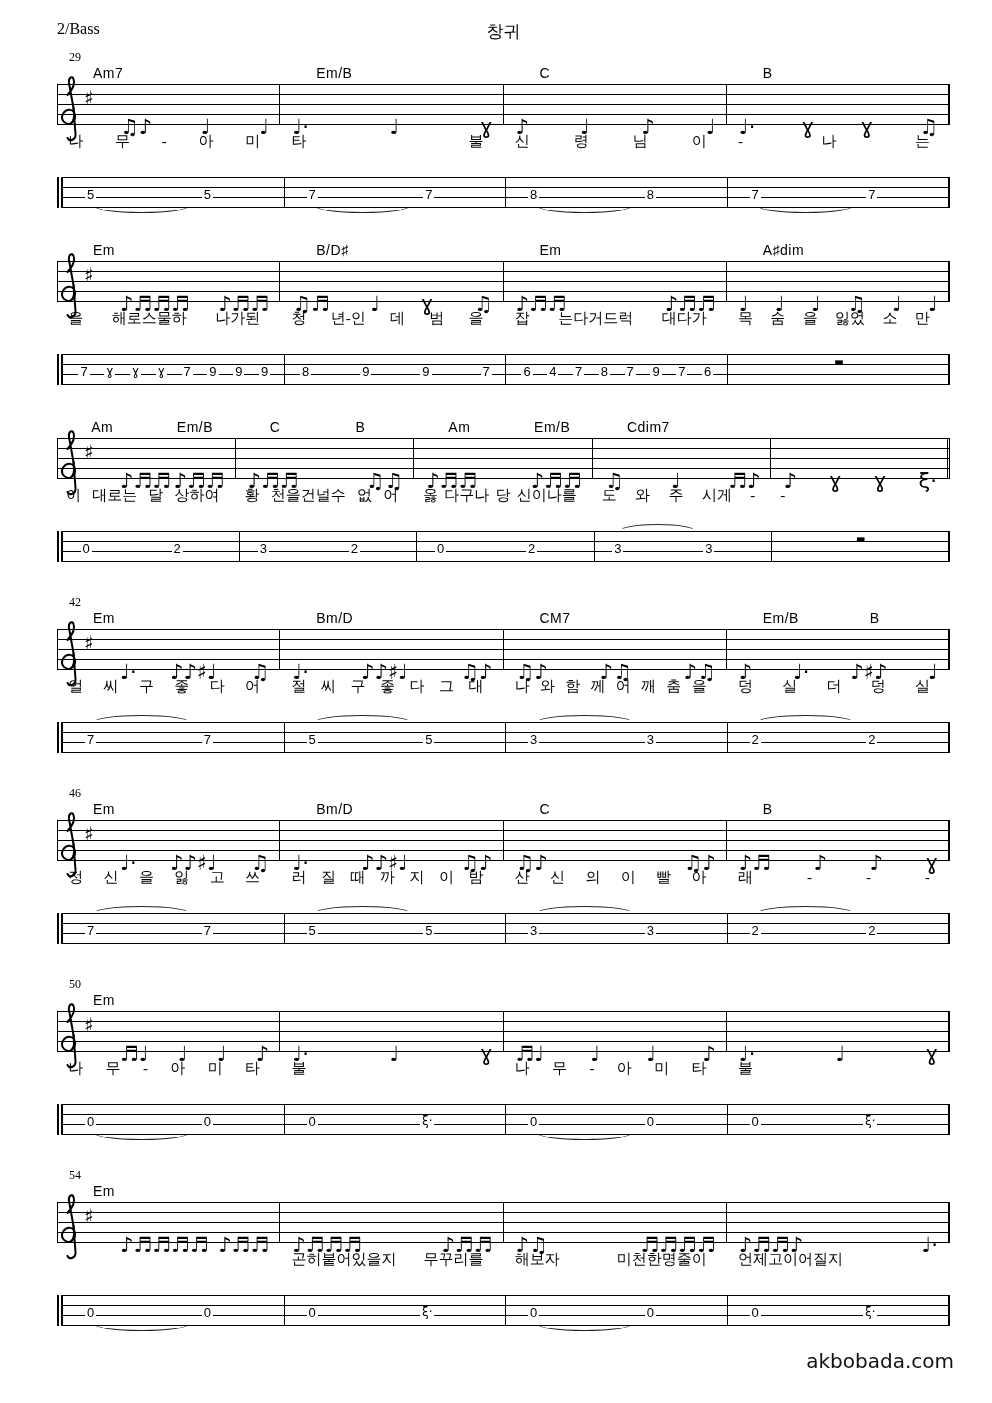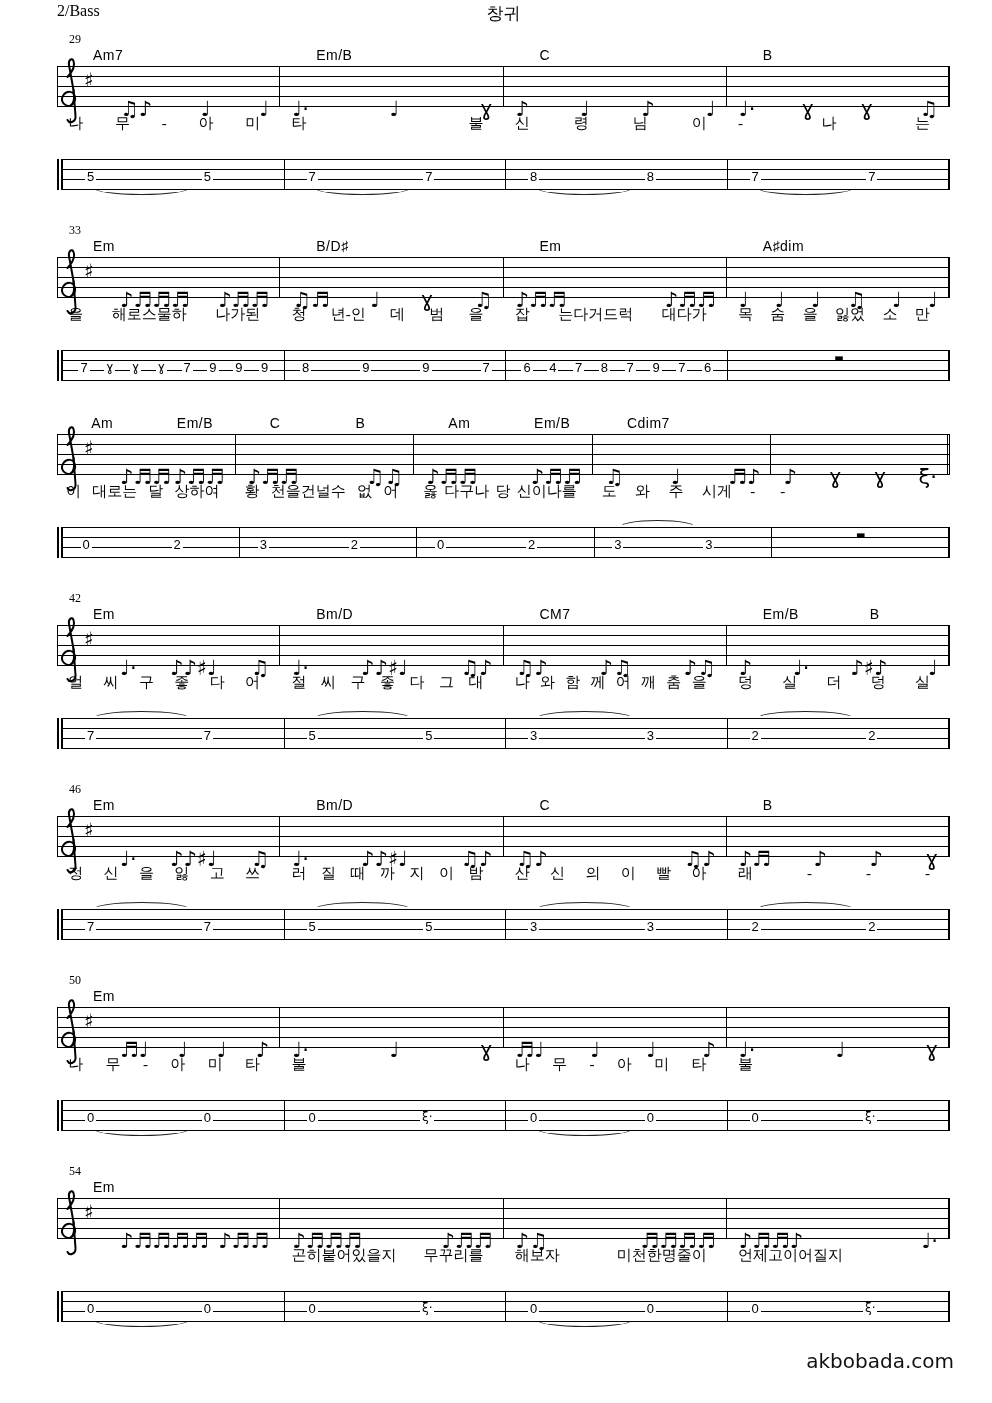--- a/index.html
+++ b/index.html
@@ -1,21 +1,21 @@
 <!DOCTYPE html>
 <html><head>
 <meta charset="utf-8">
 <style>
   html,body{margin:0;padding:0;}
   body{
     width:992px;height:1403px;position:relative;overflow:hidden;
     background:#ffffff;color:#000;
     font-family:"Liberation Serif", serif;
   }
-  .sheet{padding:2px 42px 0 57px;position:relative;}
+  .sheet{padding:20px 42px 0 57px;position:relative;}
   .pagehead{position:relative;height:30px;}
   .plabel{font-size:16px;}
   .ptitle{position:absolute;left:50%;transform:translateX(-50%);top:0;font-size:17px;}
 
   .system{margin-bottom:33px;position:relative;}
   .mnum{font-size:12px;height:14px;margin-left:12px;}
 
   .treble{display:flex;position:relative;}
   .measure{flex:1;position:relative;min-width:0;}
   .chords{position:relative;height:20px;}
@@ -194,21 +194,20 @@
           <div class="tmeasure m-last">
             <div class="titems pair">
               <span class="tn">7</span>
               <span class="tn">7</span>
             </div>
             <div class="slur sl-b"></div>
           </div>
         </div>
       </section>
       <section class="system">
-        <div class="mnum">33</div>
         <div class="treble">
           <div class="clefg"><svg width="26" height="74" viewBox="0 0 26 74">
               <g fill="none" stroke="#000" stroke-width="2" stroke-linecap="round">
                 <path d="M13 50 C6 50 3 44 6.5 39 C10 34 17 35 18 41 C19 47 13 50 13 50 C17 48 18 43 16.5 34 L12 9 C11.2 4 15 1 16.5 5 C18.5 10 15 16 10.5 21"></path>
                 <path d="M16.5 34 L18.5 60 C19 66 12.5 68 10.5 64"></path>
               </g>
             </svg><span class="keysig">♯</span></div>
           <div class="measure m-first">
             <div class="chords">
               <span class="chord" style="left: 4%;">Em</span>

